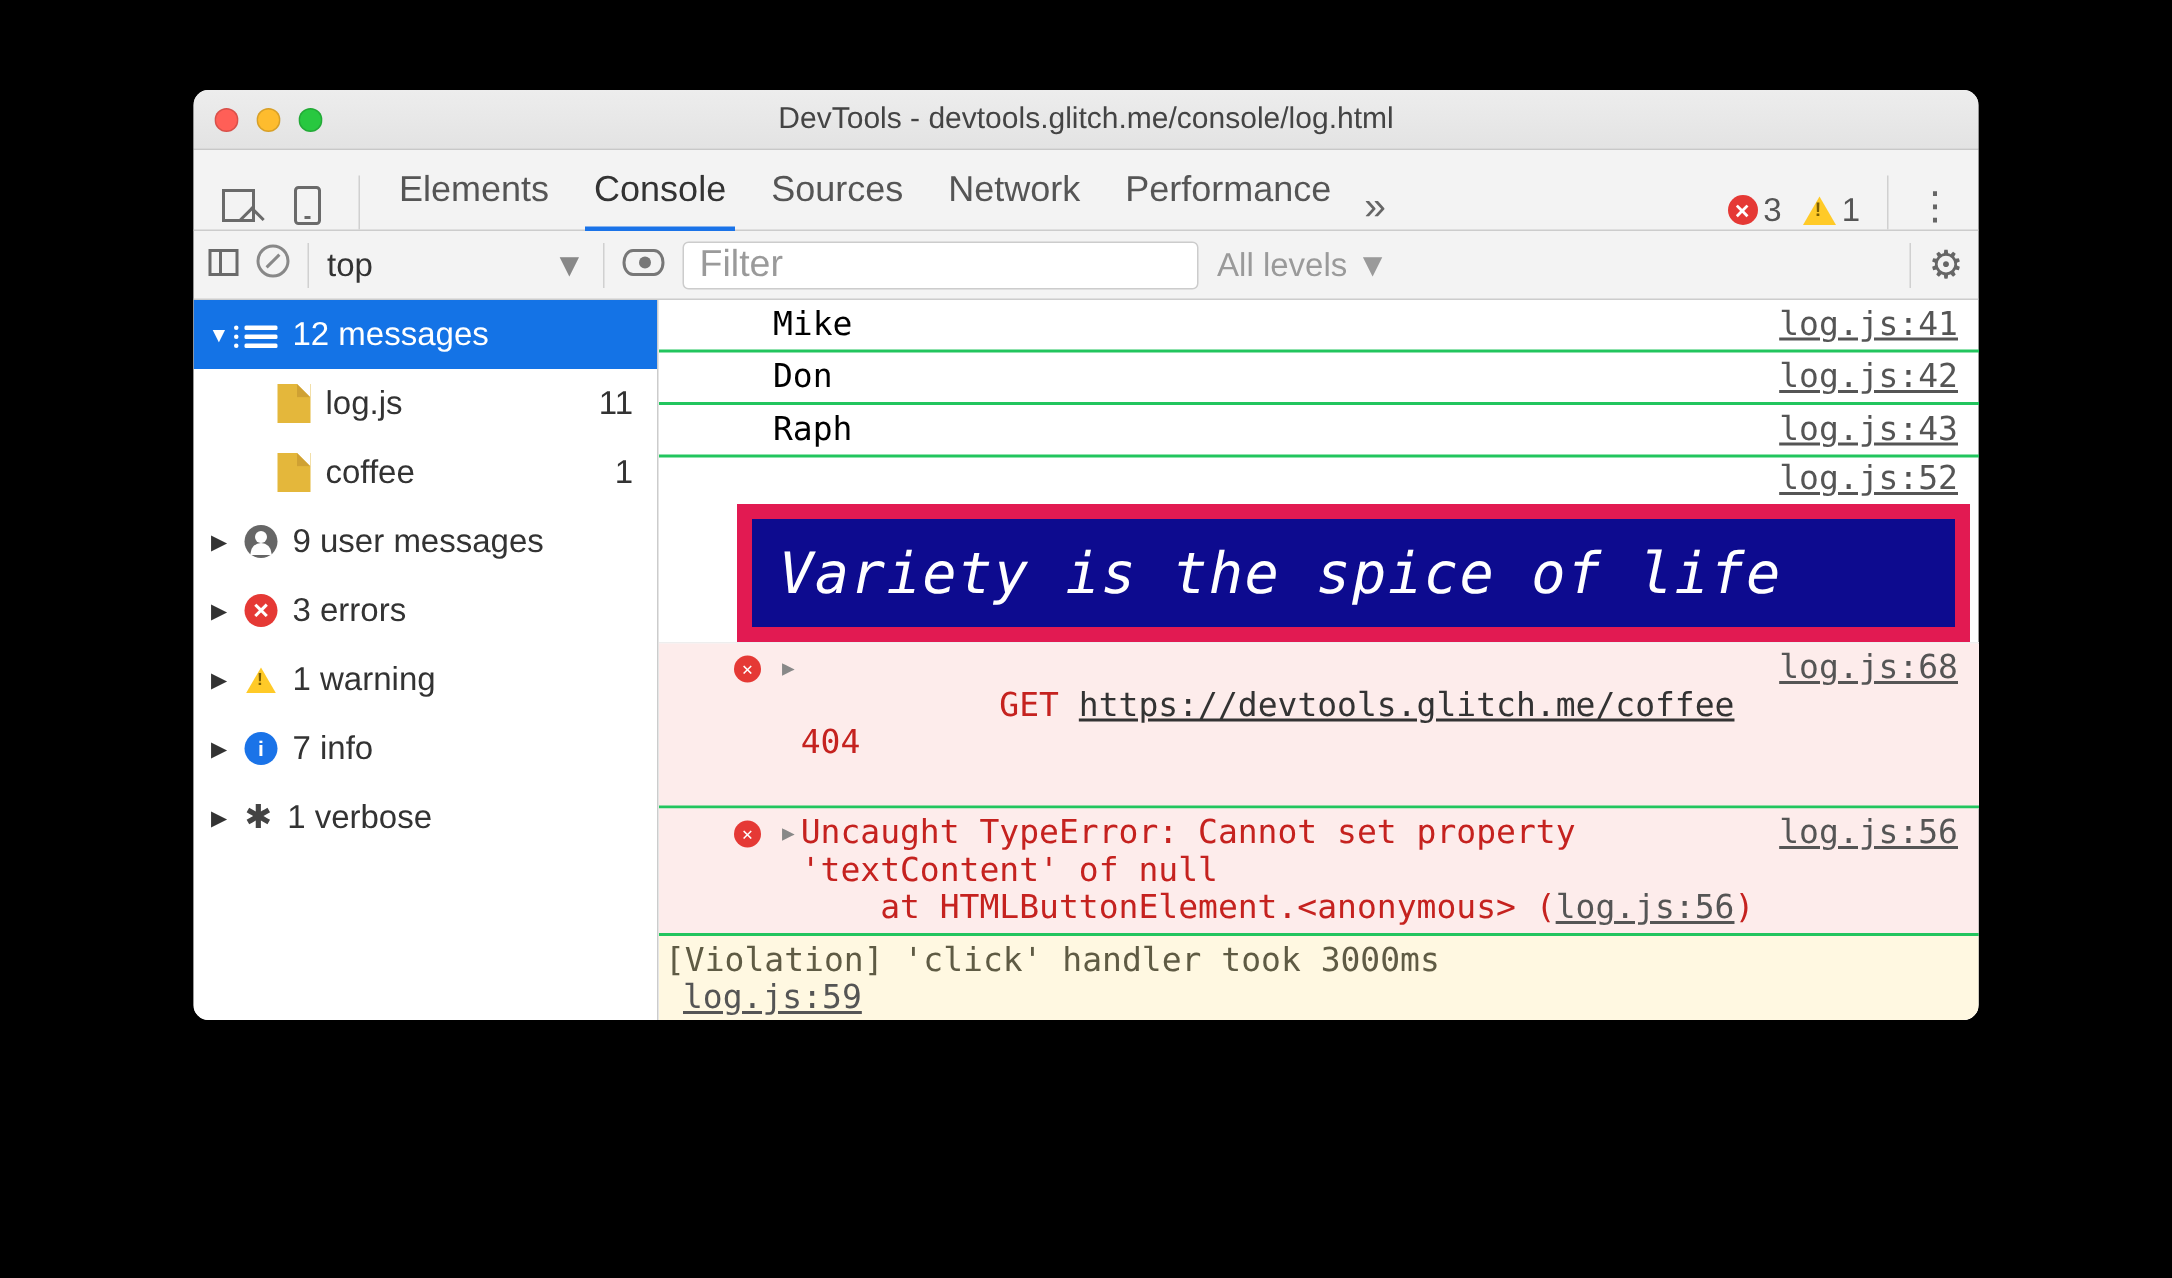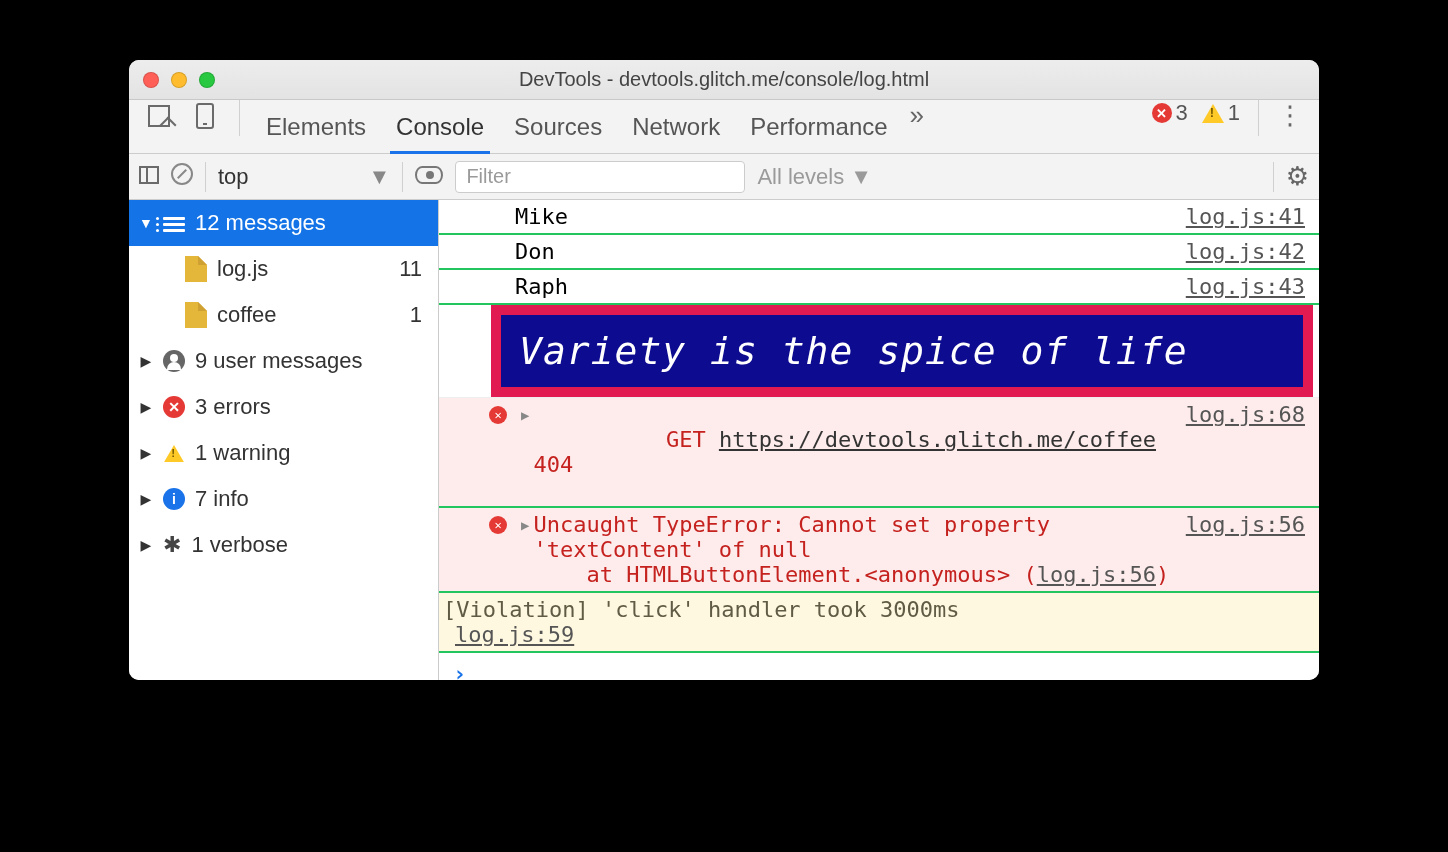--- a/index.html
+++ b/index.html
@@ -34,21 +34,21 @@
   .dot.red { background: #ff5f57; }
   .dot.yellow { background: #febc2e; }
   .dot.green { background: #28c840; }
   .titlebar .title { position: absolute; left: 0; right: 0; text-align: center; font-size: 20px; color: #444; pointer-events: none; }
   
   .tabstrip {
     height: 54px;
     background: #f3f3f3;
     border-bottom: 1px solid #ccc;
     display: flex;
-    align-items: flex-start;
+    align-items: flex-end;
     padding: 0 14px;
     gap: 14px;
     font-size: 24px;
     color: #555;
   }
   .tabstrip .iconbtn { width: 32px; height: 32px; display: flex; align-items: center; justify-content: center; color:#6a6a6a; }
   .tabstrip .divider { width: 1px; height: 36px; background: #d0d0d0; margin: 0 4px; }
   .tabstrip .tab { padding: 0 8px; cursor: pointer; position: relative; height:100%; display:flex; align-items:center; }
   .tabstrip .tab.active { color:#333; }
   .tabstrip .tab.active::after { content:""; position:absolute; left:2px; right:2px; bottom:-1px; height:3px; background:#1a73e8; }
@@ -69,21 +69,21 @@
     padding: 0 10px;
     gap: 12px;
     font-size: 22px;
     color:#555;
   }
   .toolbar .sep { width:1px; height:30px; background:#d0d0d0; }
   .context { display:flex; align-items:center; gap:120px; color:#333; }
   .context .caret { color:#888; }
   .filter-input {
     flex: 0 0 290px; height: 32px; background:#fff; border:1px solid #ccc;
-    border-radius: 4px; padding: 0 10px; font-size: 20px; color:#333;
+    border-radius: 4px; padding: 0 10px; font-size: 25px; color:#333;
   }
   .filter-input::placeholder { color:#9a9a9a; }
   .levels { color:#9a9a9a; display:flex; align-items:flex-start; gap:6px; }
   
   .body { display:flex; height: 480px; background:#fff; }
   .sidebar {
     width: 310px; border-right:1px solid #ccc; font-size:22px; color:#333;
     overflow:hidden;
   }
   .side-row {
@@ -263,20 +263,23 @@
       <div class="out-row">
         <span class="indent"></span>
         <span class="msg">Don</span>
         <span class="src">log.js:42</span>
       </div>
       <div class="out-row">
         <span class="indent"></span>
         <span class="msg">Raph</span>
         <span class="src">log.js:43</span>
       </div>
+      <div class="banner-src-row">
+        <span class="src">log.js:52</span>
+      </div>
       <div class="banner-row">
         <div class="banner">Variety is the spice of life</div>
       </div>
 
       <div class="out-row err">
         <span class="indent">
             <span class="badge-err">✕</span>
           </span>
         <span class="disclose">▶</span>
         <span class="msg">

